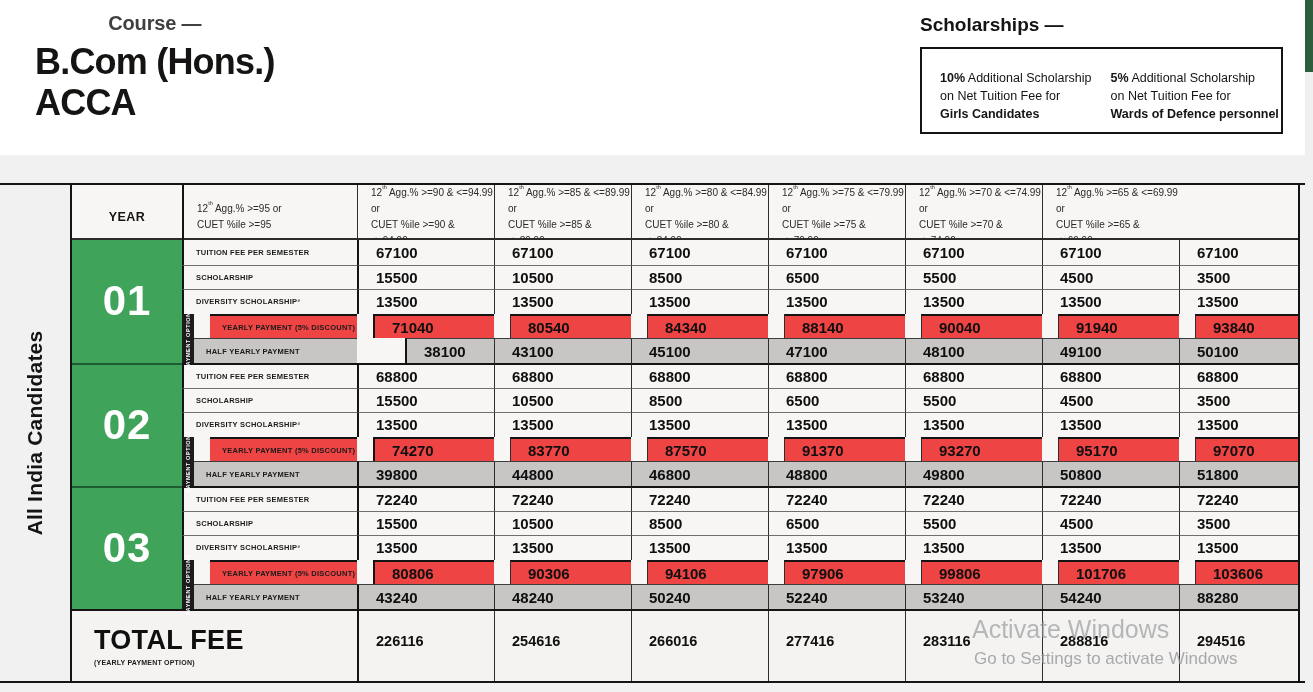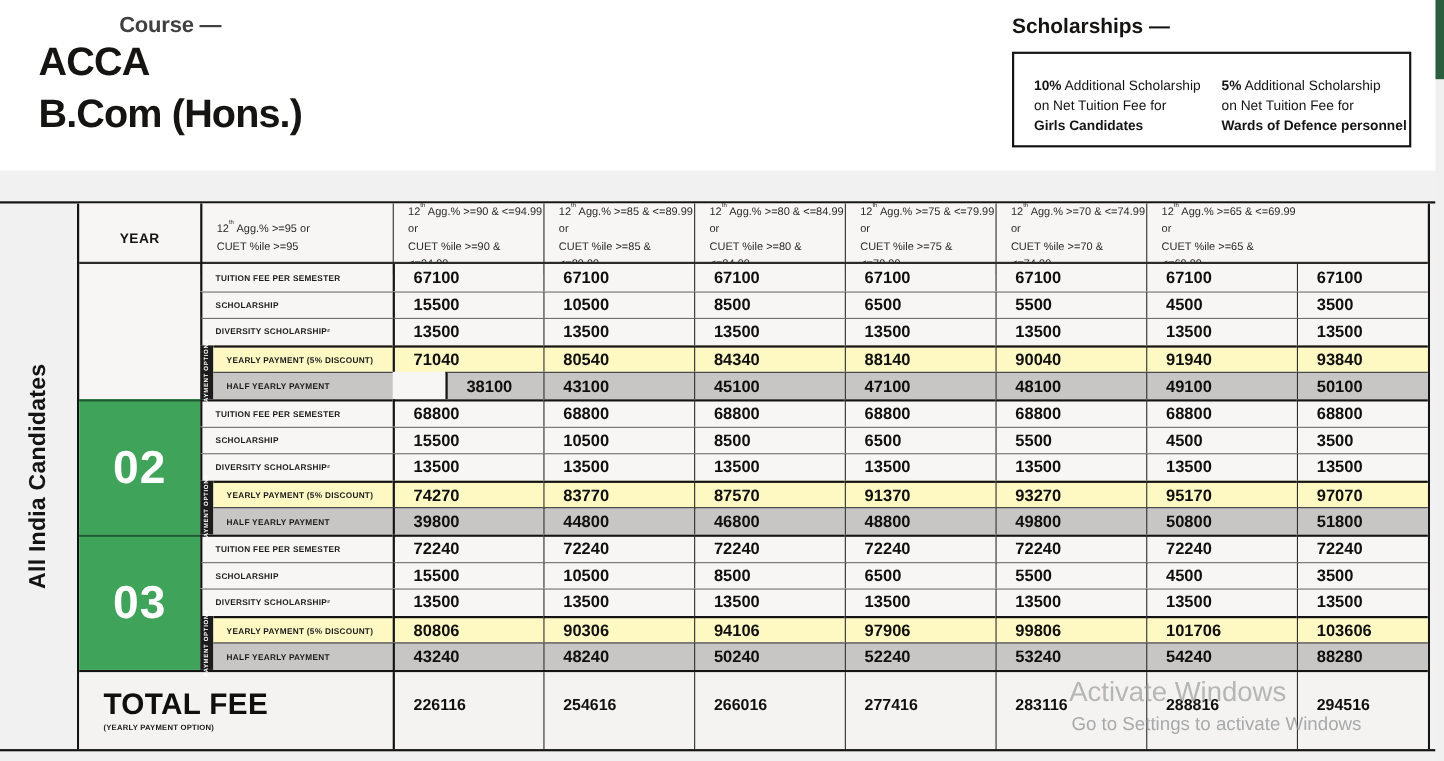--- a/index.html
+++ b/index.html
@@ -34,21 +34,21 @@
   .hcell { display:flex; }
   .year-h { align-items:center; justify-content:center; font-size:12.5px; font-weight:700; color:#141414; letter-spacing:0.4px; }
   .heads-h { align-items:center; padding-left:12px; font-size:12.5px; font-weight:700; color:#141414; letter-spacing:0.4px; }
   .hcell.score { flex-direction:column; justify-content:center; padding-left:13px; font-size:10px; color:#2a2a2a; line-height:1.6; }
   sup { font-size:0.55em; position:relative; top:-0.45em; }
 
   .block { display:grid; grid-template-columns:110px 12px 163px repeat(6,137px) 1fr; grid-template-rows:repeat(5,24.6px); }
   .year-cell { background:#3fa45a; color:#ffffff; font-size:42px; font-weight:700; letter-spacing:1px; display:flex; align-items:center; justify-content:center; }
   .label-cell { display:flex; align-items:center; padding-left:12px; font-size:7.5px; font-weight:700; letter-spacing:0.25px; color:#1a1a1a; background:#f7f6f4; }
   .val-cell { display:flex; align-items:center; padding-left:17px; font-size:15px; font-weight:700; color:#0f0f0f; background:#f7f6f4; }
-  .label-cell.r3, .val-cell.r3 { background:#fef9c3; }
+  .label-cell.r3, .val-cell.r3 { background:#ef4444;margin-left:16px; }
   .label-cell.r4, .val-cell.r4 { background:#c7c6c4; }
   .r1, .r2 { border-top:1px solid #6f6f6f; }
   .r3 { border-top:2px solid #141414; }
   .r4 { border-top:1px solid #3d3d3d; }
   .bt-black { border-top:2px solid #141414; }
   .bt-green { border-top:2px solid #1e5b31; }
   .bl-black { border-left:2px solid #141414; }
   .val-cell { border-left:1px solid #2e2e2e; }
   .val-cell.firstcol, .hcell.score.firstcol, .total-val.firstcol { border-left:2px solid #141414; }
   .hcell.score { border-left:1px solid #2e2e2e; }
@@ -70,22 +70,22 @@
   .scroll-thumb { position:absolute; top:0; left:0; width:8px; height:72px; background:#2b5e3d; }
 </style>
 </head>
 <body>
 
 <div class="page">
   <div class="lower-bg"></div>
 
   <div class="course-block">
     <div class="course-label">Course —</div>
+    <div class="course-name">B.Com (Hons.)</div>
     <div class="course-name course-name2">ACCA</div>
-    <div class="course-name">B.Com (Hons.)</div>
   </div>
 
   <div class="sch-title">Scholarships —</div>
   <div class="sch-box">
     <div class="sch-item">
       <div><span class="b">10%</span> <span>Additional Scholarship</span></div>
       <div>on Net Tuition Fee for</div>
       <div class="b">Girls Candidates</div>
     </div>
     <div class="sch-item">
@@ -128,20 +128,21 @@
           <div>12<sup>th</sup> Agg.% &gt;=70 &amp; &lt;=74.99 or</div>
           <div>CUET %ile &gt;=70 &amp; &lt;=74.99</div>
         </div>
         <div class="hcell score">
           <div>12<sup>th</sup> Agg.% &gt;=65 &amp; &lt;=69.99 or</div>
           <div>CUET %ile &gt;=65 &amp; &lt;=69.99</div>
         </div>
       </div>
     <div id="blocks">
         <div class="block">
+          <div class="year-cell" style="grid-area: 1 / 1 / 6;">01</div>
           <div class="label-cell r0 bl-black" style="grid-area: 1 / 2 / auto / 4;">
             <span>TUITION FEE PER SEMESTER</span>
           </div>
           <div class="val-cell r0 firstcol" style="grid-area: 1 / 4;">67100</div>
           <div class="val-cell r0" style="grid-area: 1 / 5;">67100</div>
           <div class="val-cell r0" style="grid-area: 1 / 6;">67100</div>
           <div class="val-cell r0" style="grid-area: 1 / 7;">67100</div>
           <div class="val-cell r0" style="grid-area: 1 / 8;">67100</div>
           <div class="val-cell r0" style="grid-area: 1 / 9;">67100</div>
           <div class="val-cell r0" style="grid-area: 1 / 10;">67100</div>

